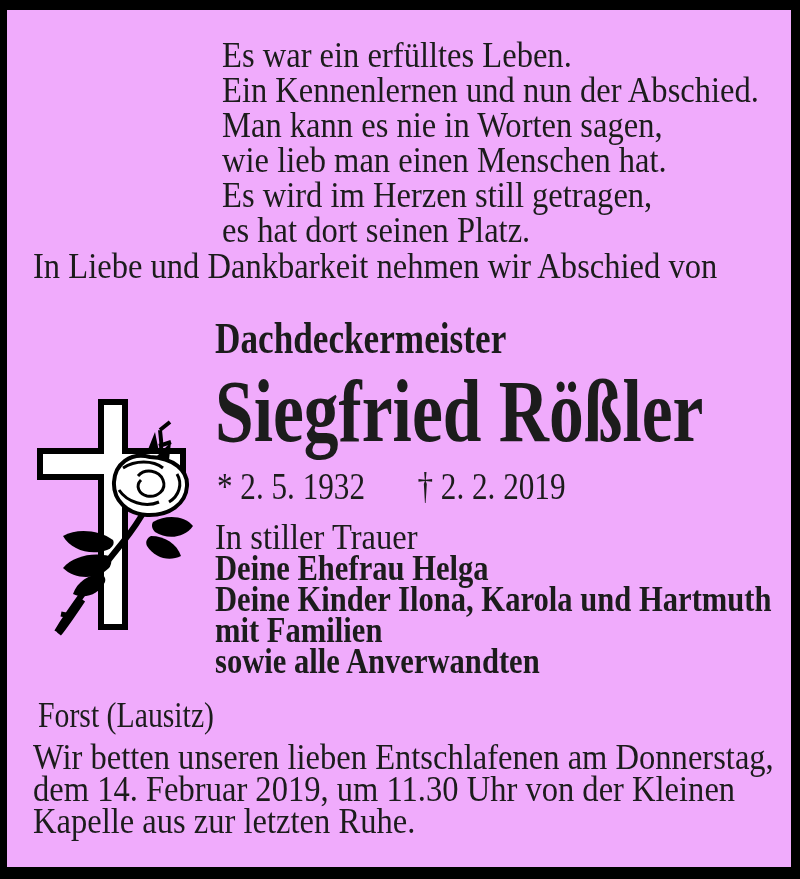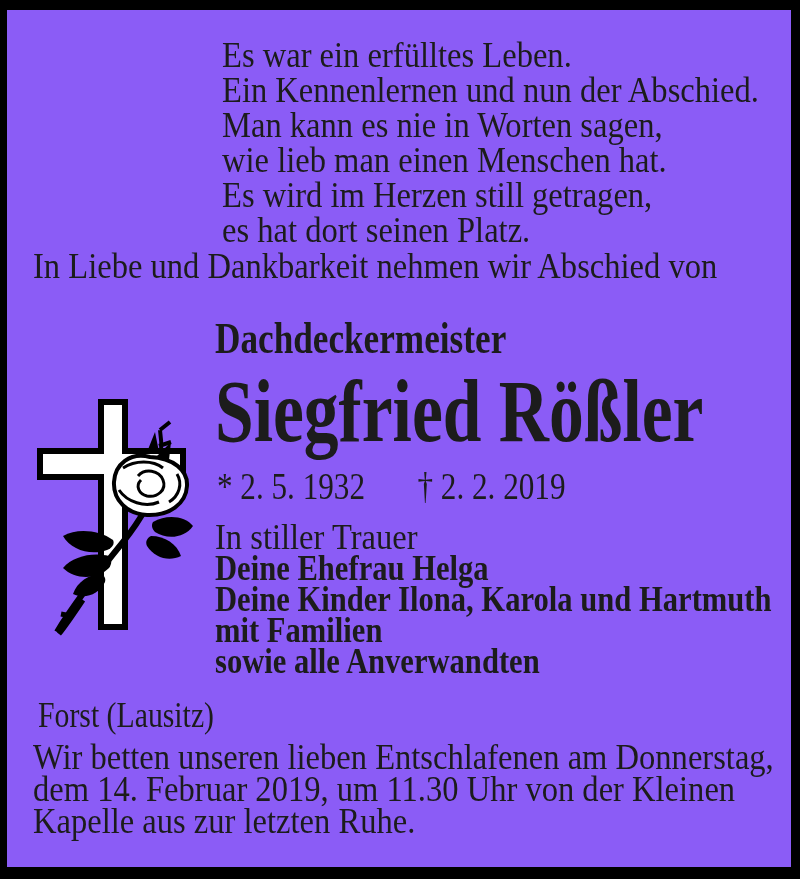--- a/index.html
+++ b/index.html
@@ -6,21 +6,21 @@
   body{
     width:800px;height:879px;
     background:#000;
     position:relative;
     font-family:"Liberation Serif", serif;
     overflow:hidden;
   }
   .page{
     position:absolute;
     left:7px; top:10px; right:9px; bottom:12px;
-    background:#8b5cf6;
+    background:#f0abfc;
   }
   .blk{position:absolute; color:#1c1c1c; white-space:nowrap;}
   .cond93{transform:scaleX(0.93); transform-origin:left top;}
   .cond85{transform:scaleX(0.85); transform-origin:left top;}
   .cond82{transform:scaleX(0.82); transform-origin:left top;}
   .cond80{transform:scaleX(0.80); transform-origin:left top;}
   .cond79{transform:scaleX(0.79); transform-origin:left top;}
   .poem{left:215px; top:28px; font-size:35px; line-height:35px;}
   .intro{left:26px; top:239px; font-size:35px; line-height:36px;}
   .profession{left:208px; top:306px; font-size:44px; line-height:46px; font-weight:bold;}

